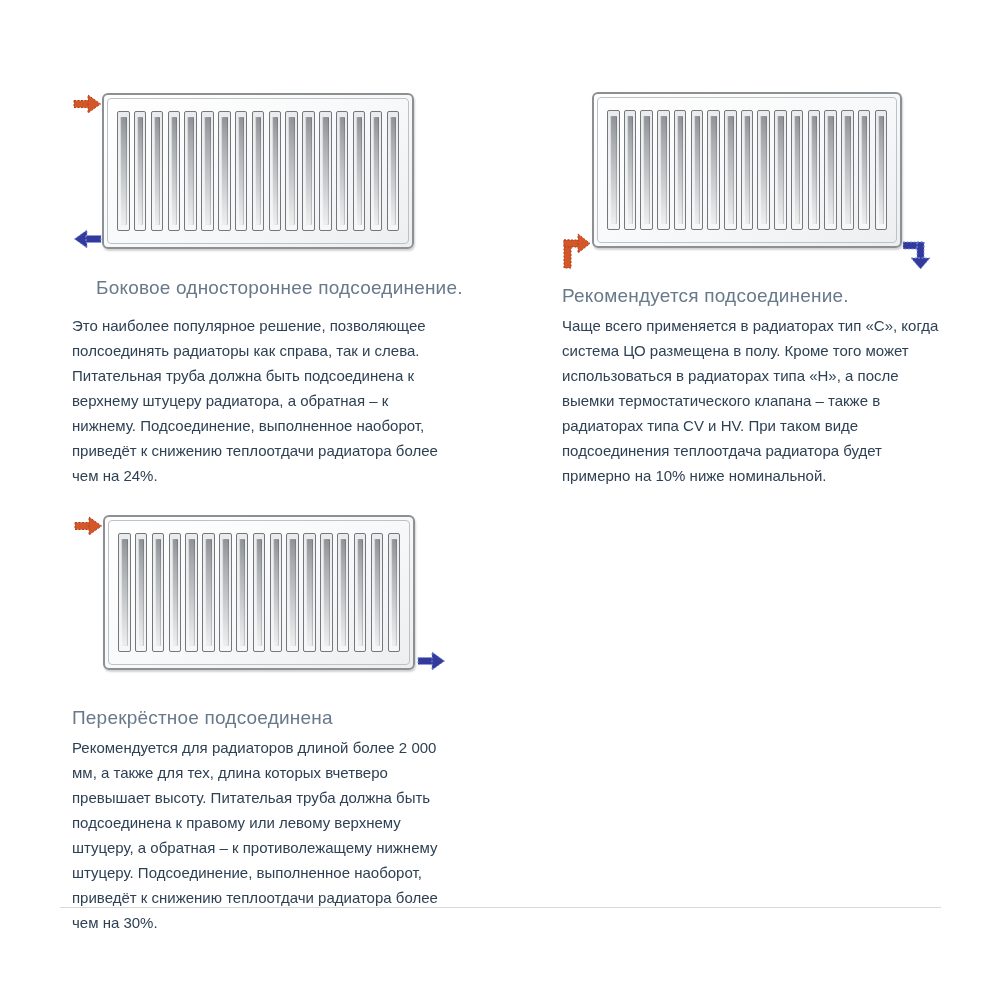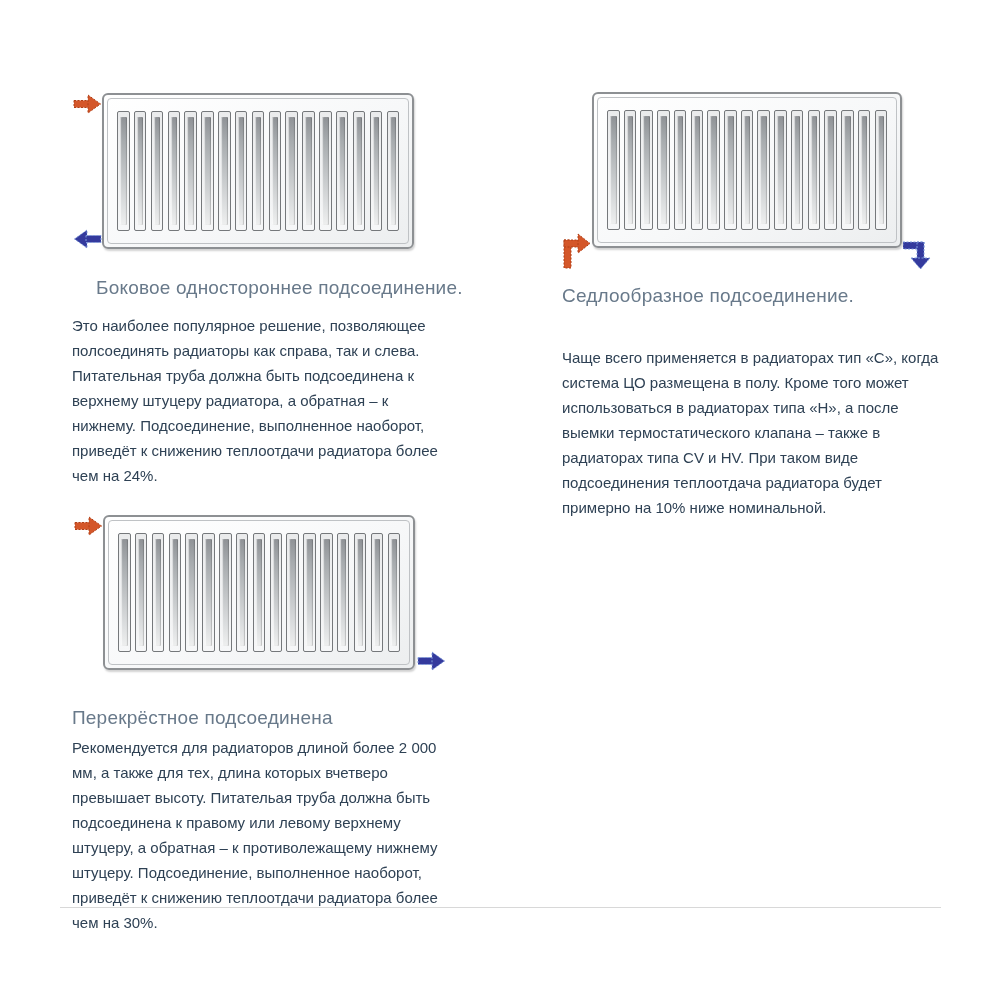--- a/index.html
+++ b/index.html
@@ -61,21 +61,21 @@
   #a1in  { left:73px;  top:94px;  }
   #a1out { left:73px;  top:229px; }
   #a2in  { left:562px; top:230px; }
   #a2out { left:903px; top:238px; }
   #a3in  { left:74px;  top:516px; }
   #a3out { left:417px; top:651px; }
 
   #h1 { left:72px;  top:277px;margin-left:24px; }
   #p1 { left:72px;  top:313px; width:374px; }
   #h2t{ left:562px; top:285px; }
-  #p2 { left:562px; top:313px; width:380px;margin-top:32px; }
+  #p2 { left:562px; top:313px; width:380px; }
   #h3t{ left:72px;  top:707px; }
   #p3 { left:72px;  top:735px; width:374px; }
 </style>
 </head>
 <body>
 
 <div class="page">
 
   <section>
     <div class="radiator" id="rad1">
@@ -148,21 +148,21 @@
         <polygon points="16,4 28,13.5 16,23"></polygon>
       </g>
     </svg>
     <svg class="arrow" id="a2out" width="30" height="33" viewBox="0 0 30 33">
       <g class="return-shape">
         <rect x="0" y="4" width="21" height="7"></rect>
         <rect x="14" y="4" width="7" height="17"></rect>
         <polygon points="8,20 27,20 17.5,31"></polygon>
       </g>
     </svg>
-    <h2 class="sect-heading" id="h2t">Седлообразное подсоединение.</h2>
+    <h2 class="sect-heading" id="h2t">Рекомендуется подсоединение.</h2>
     <p class="sect-body" id="p2">Чаще всего применяется в радиаторах тип «С», когда система ЦО размещена в полу. Кроме того может использоваться в радиаторах типа «Н», а после выемки термостатического клапана – также в радиаторах типа CV и HV. При таком виде подсоединения теплоотдача радиатора будет примерно на 10% ниже номинальной.</p>
   </section>
 
   <section>
     <div class="radiator" id="rad3">
       <div class="rad-inner">
         <div class="ribs">
             <div class="rib"></div>
             <div class="rib"></div>
             <div class="rib"></div>

